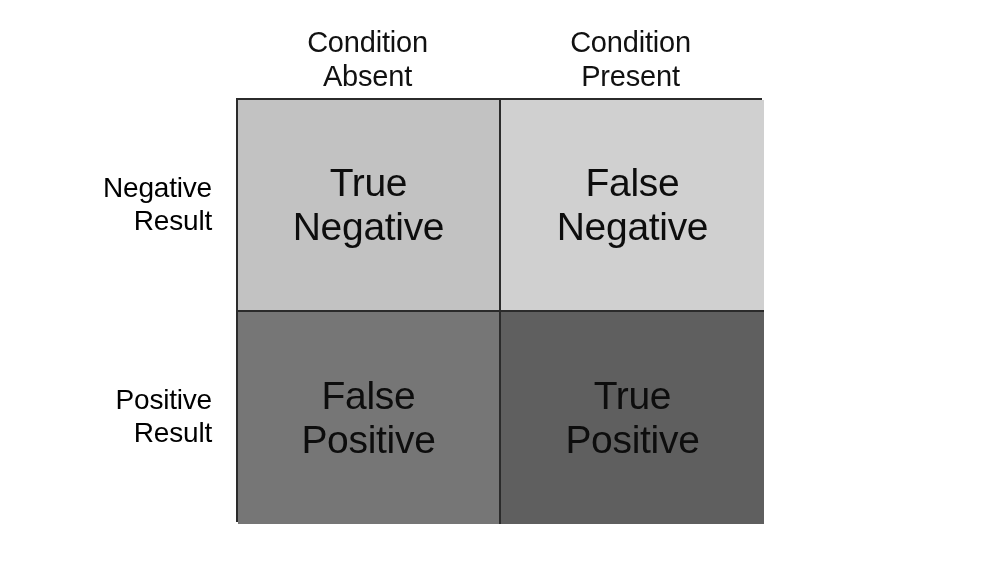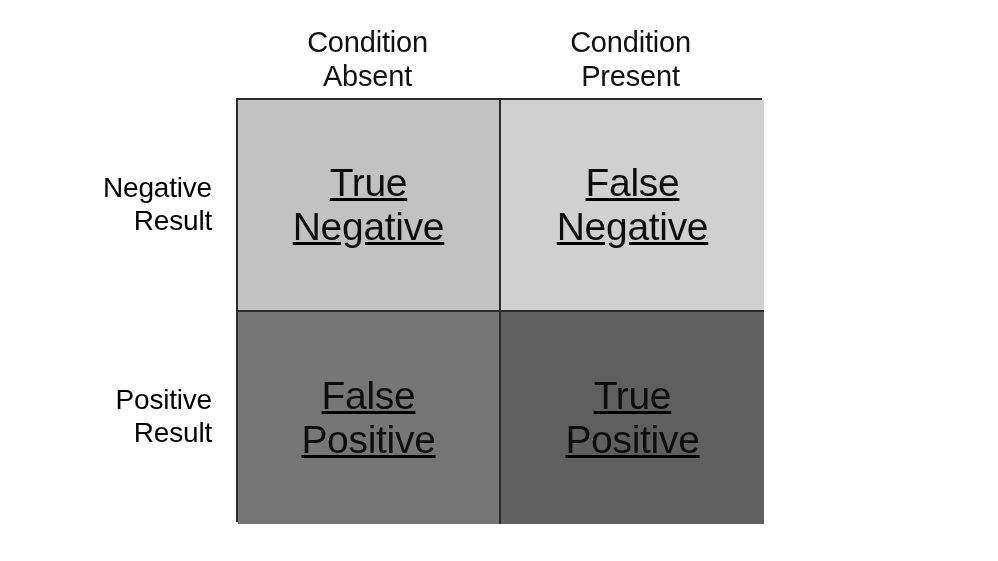--- a/index.html
+++ b/index.html
@@ -109,21 +109,21 @@
 
   <div class="row-label-wrap" id="row-label-wrap-0">
     <div class="row-label-inner">Negative
 Result</div>
   </div>
   <div class="row-label-wrap" id="row-label-wrap-1">
     <div class="row-label-inner">Positive
 Result</div>
   </div>
 
-  <div id="matrix" style="border-color: rgb(43, 43, 43); text-decoration: underline;">
+  <div id="matrix" style="border-color: rgb(43, 43, 43);">
 
     <div class="cell row-0 col-0" id="cell-true-negative" style="background: rgb(194, 194, 194); border-right-color: rgb(43, 43, 43); border-bottom-color: rgb(43, 43, 43);">
       <div class="cell-text">True
 Negative</div>
     </div>
 
     <div class="cell row-0 col-1" id="cell-false-negative" style="background: rgb(208, 208, 208); border-bottom-color: rgb(43, 43, 43);">
       <div class="cell-text">False
 Negative</div>
     </div>

